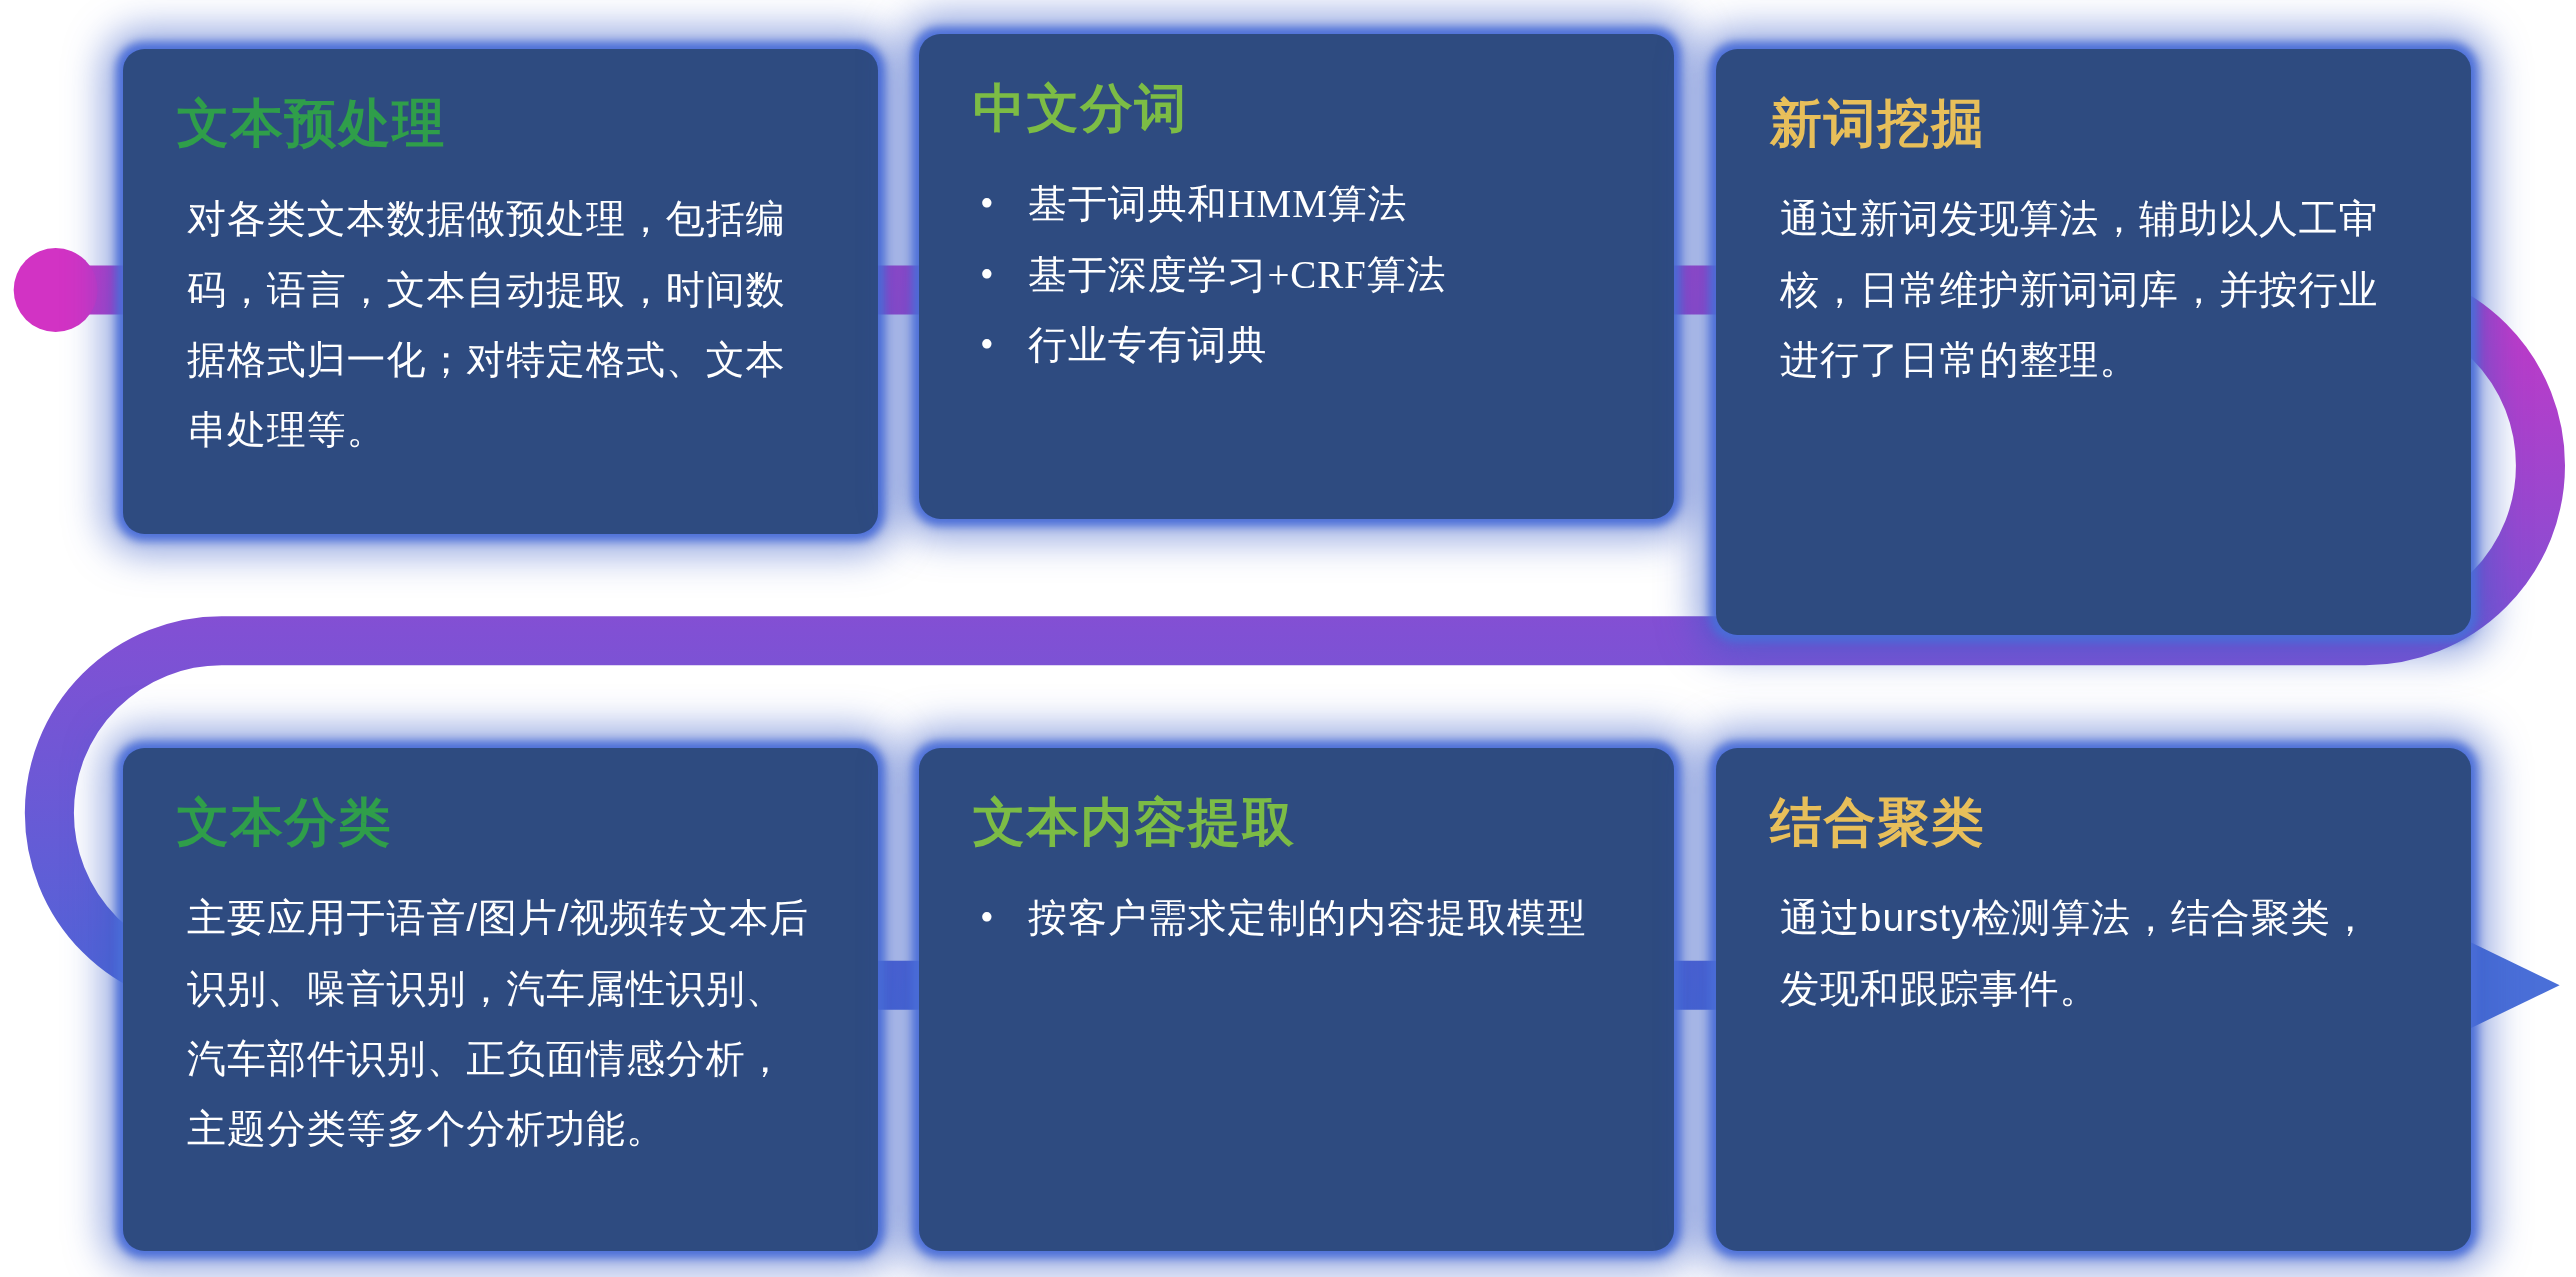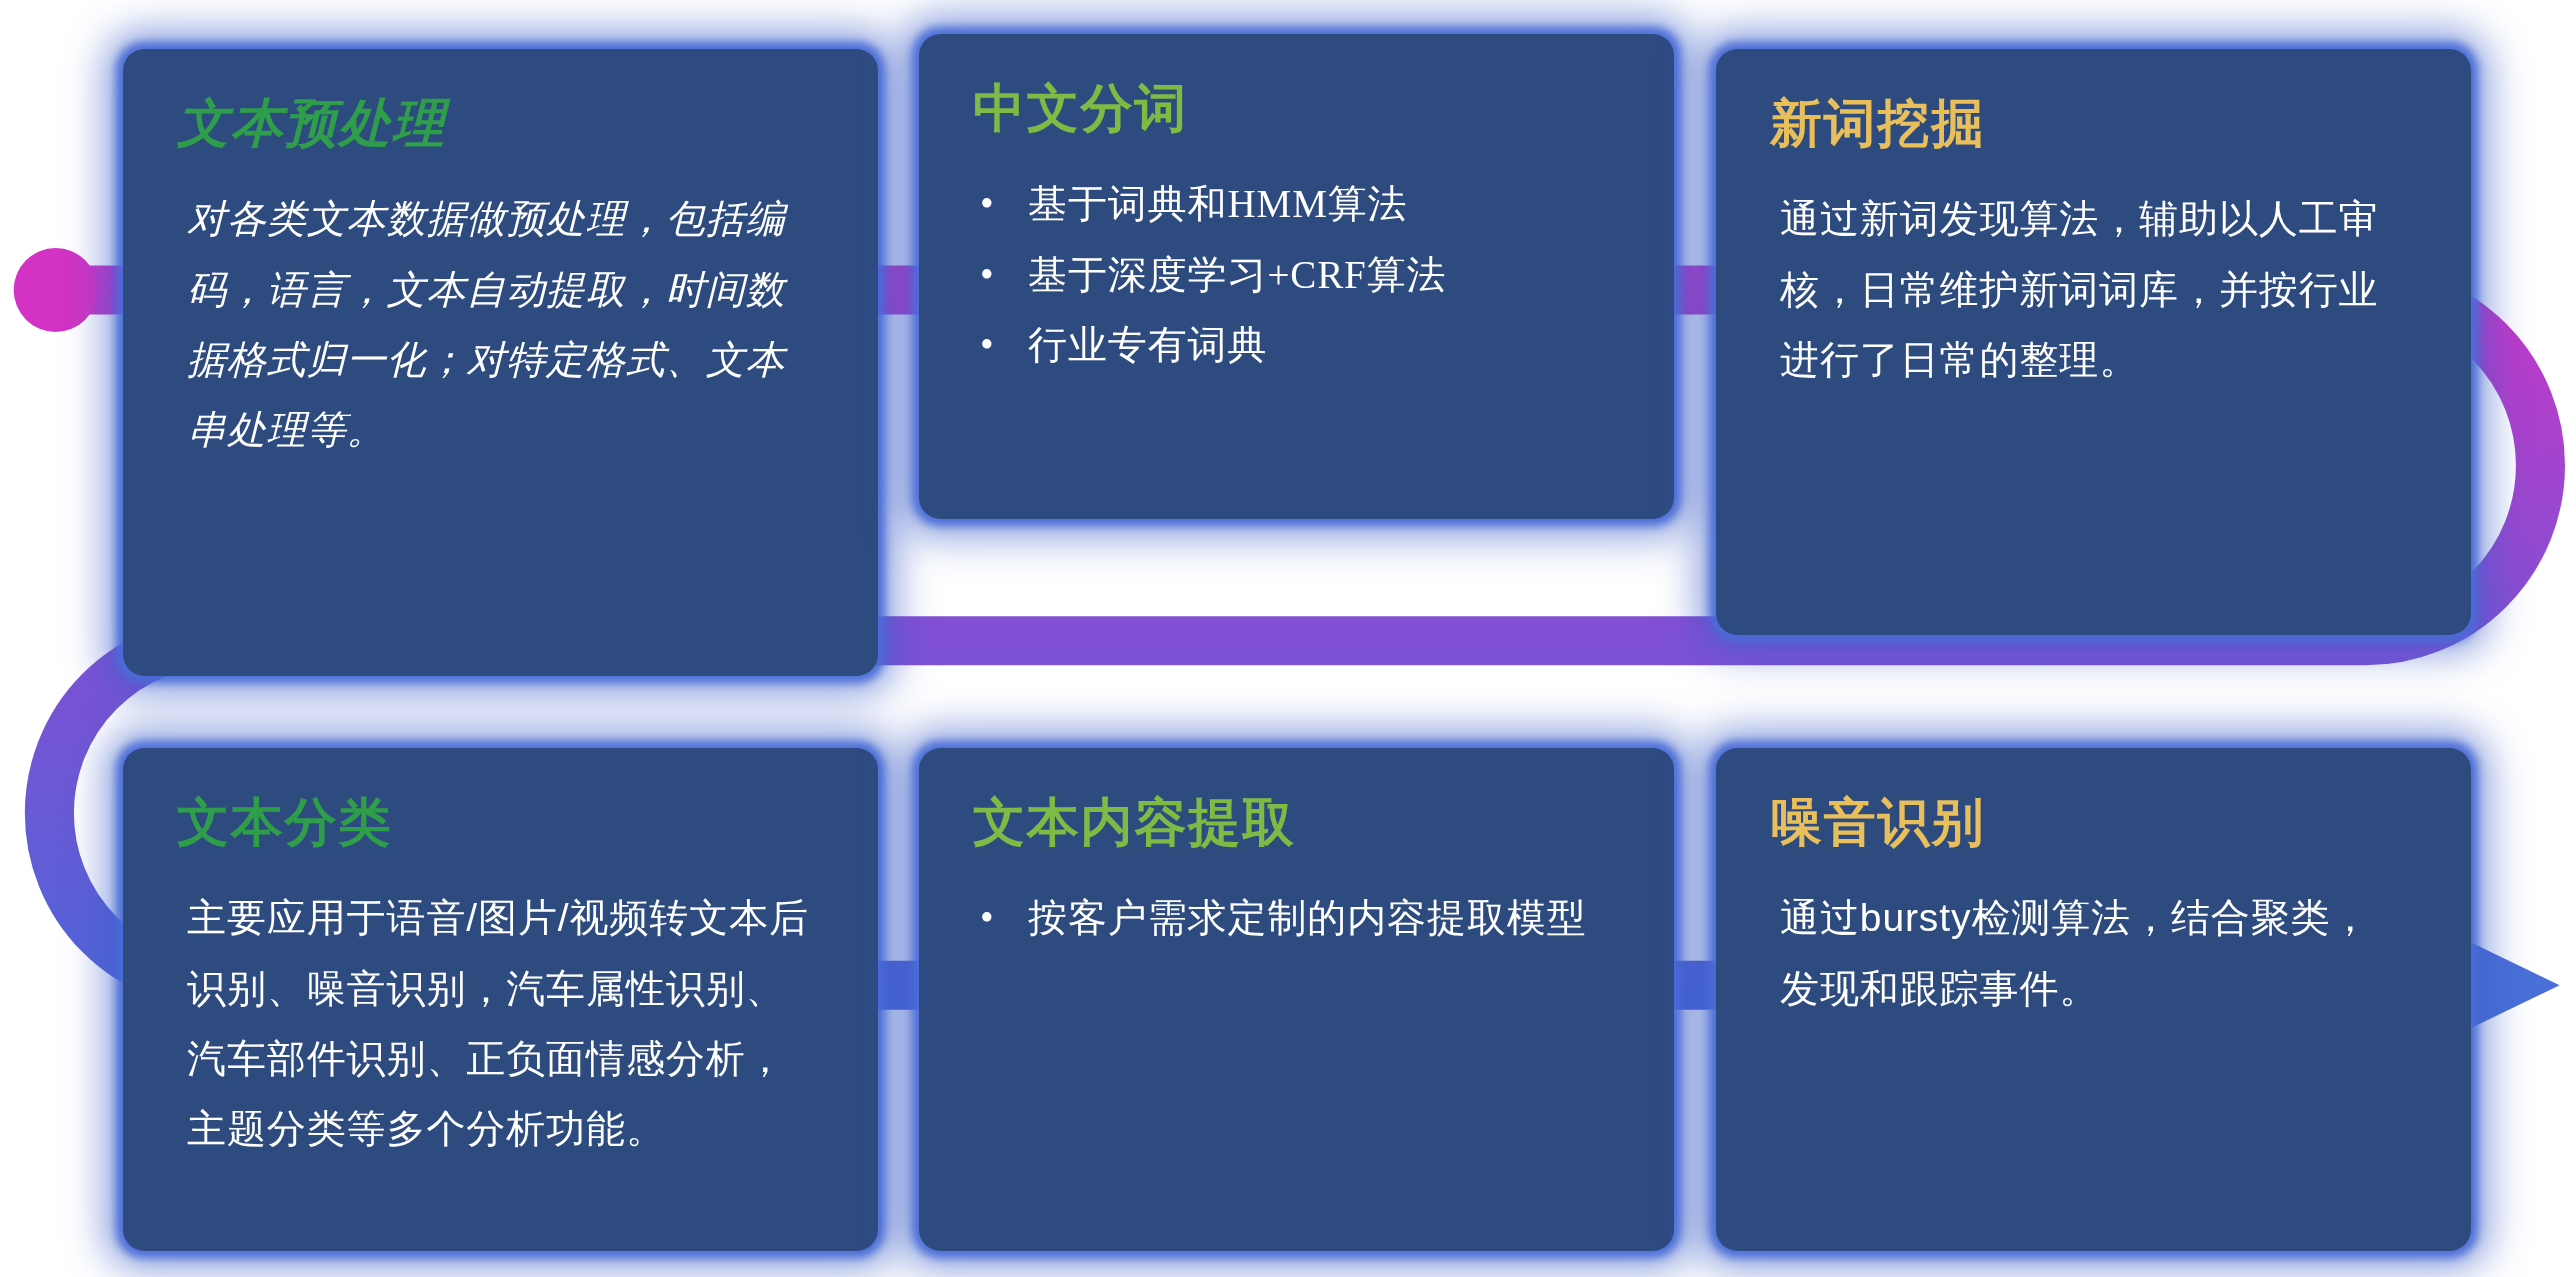--- a/index.html
+++ b/index.html
@@ -21,21 +21,21 @@
     position: absolute;
     width: 755px;
     background: #2e4b80;
     border-radius: 21.4px;
     padding: 43px 54px;
     box-sizing: border-box;
     z-index: 2;
     box-shadow: 0 0 9px 6.2px rgba(74, 110, 216, 0.95),
                 0 0 37px 19.6px rgba(58, 92, 198, 0.55);
   }
-  .c1 { left: 123px;  top: 49px;  height: 627px; font-style: italic; }
+  .c1 { left: 123px;  top: 49px;  height: 485px; }
   .c2 { left: 919px; top: 34px;  height: 485px; }
   .c3 { left: 1716px; top: 49px;  height: 586px; }
   .c4 { left: 123px;  top: 748px; height: 503px; }
   .c5 { left: 919px; top: 748px; height: 503px; }
   .c6 { left: 1716px; top: 748px; height: 503px; }
   .card-title {
     margin: 0 0 30px 0;
     font-size: 52px;
     line-height: 1.2;
     font-weight: bold;
@@ -112,18 +112,18 @@
   </section>
 
   <section class="card c5">
     <h2 class="card-title" style="color: rgb(124, 188, 69);">文本内容提取</h2>
     <ul class="card-bullets">
       <li>按客户需求定制的内容提取模型</li>
     </ul>
   </section>
 
   <section class="card c6">
-    <h2 class="card-title" style="color: rgb(232, 191, 90);">噪音识别</h2>
+    <h2 class="card-title" style="color: rgb(232, 191, 90);">结合聚类</h2>
     <p class="card-body">通过bursty检测算法，结合聚类，发现和跟踪事件。</p>
   </section>
 
 </div>
 
 
 </body></html>

